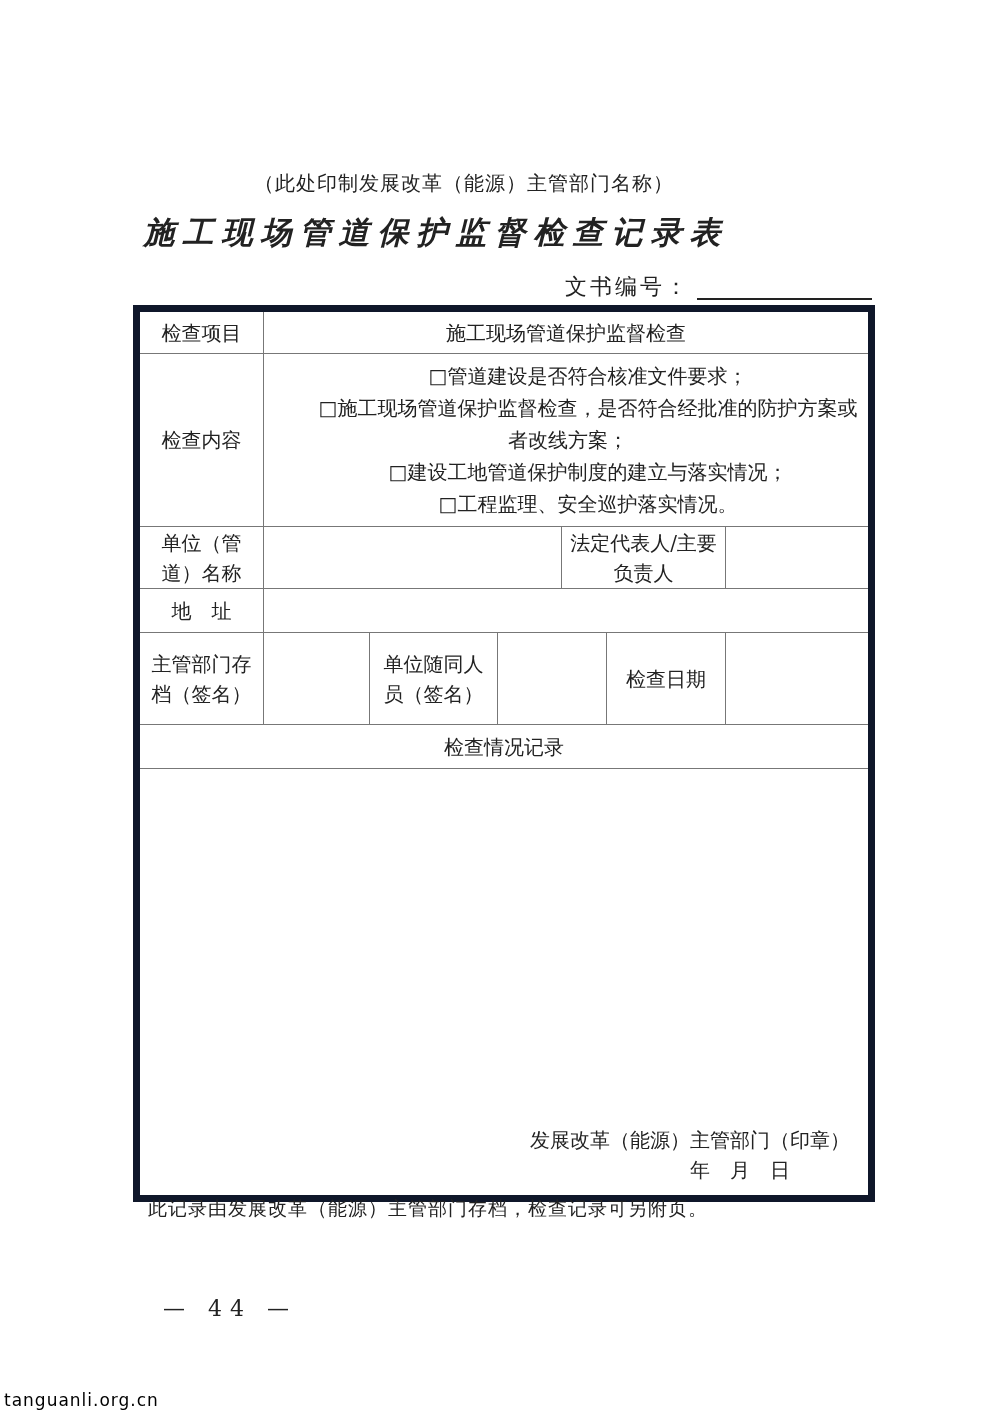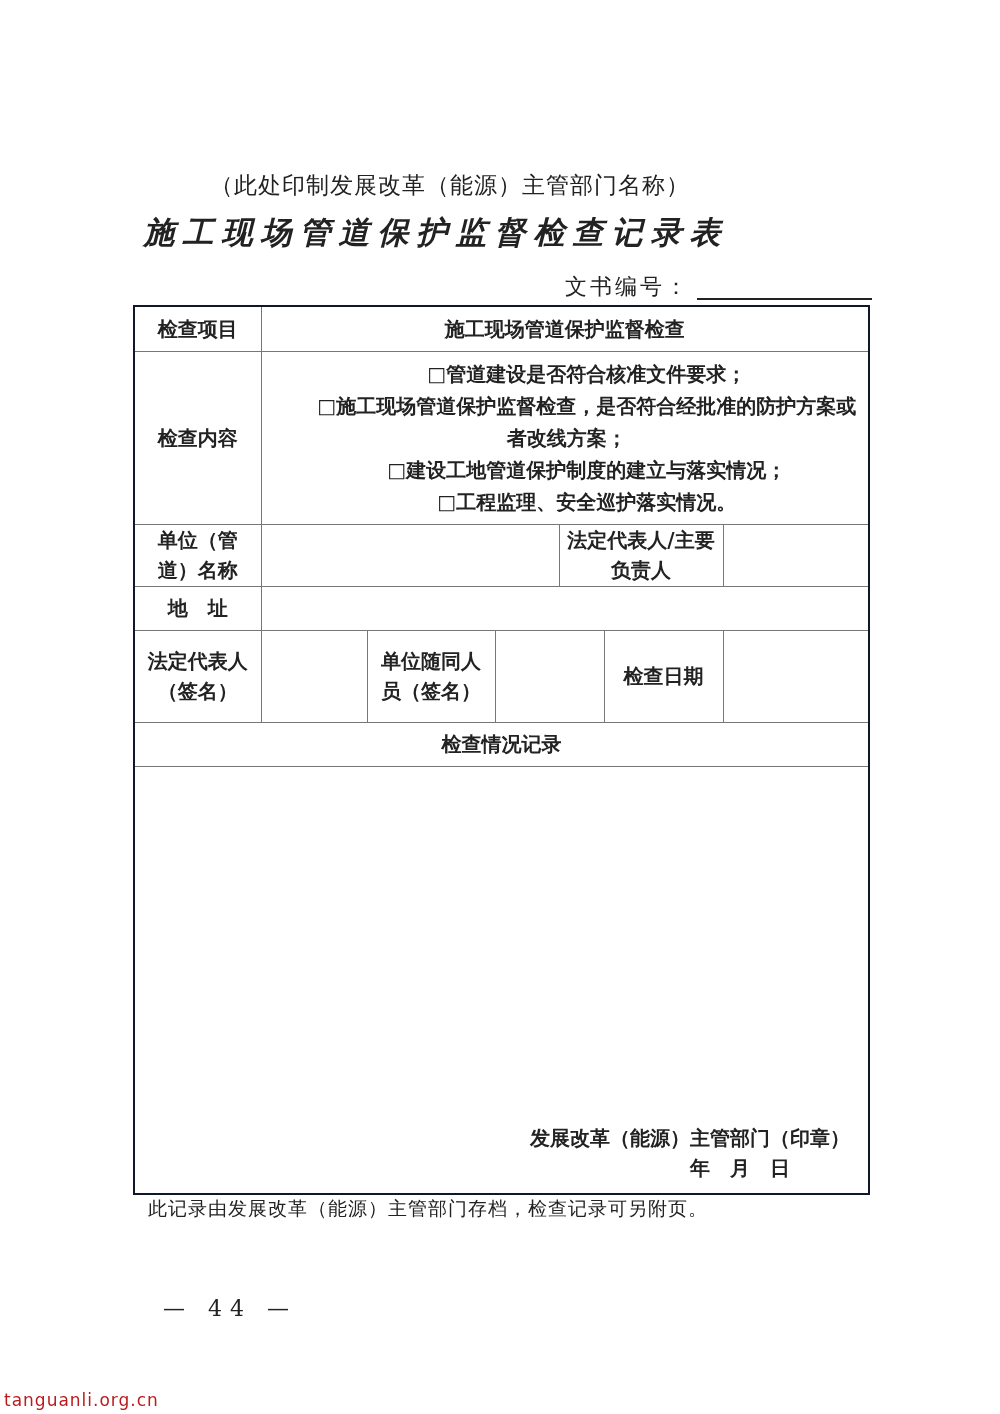--- a/index.html
+++ b/index.html
@@ -1,34 +1,34 @@
 <!DOCTYPE html>
 <html><head>
 <meta charset="utf-8">
 <style>
   html, body { margin:0; padding:0; }
   body { width:1000px; height:1414px; background:#ffffff; position:relative; overflow:hidden;
          font-family:"DejaVu Serif","Liberation Serif",serif; color:#222; }
   .abs { position:absolute;text-align:center; }
-  .subtitle { left:0; width:900px; top:170px; text-align:center; font-size:23px; letter-spacing:1px; }
+  .subtitle { left:14px; width:900px; top:170px; text-align:center; font-size:20px; letter-spacing:1px; }
   .title { left:0; width:872px; top:212px; text-align:center; font-size:31px; font-weight:bold; letter-spacing:8px; font-family:"DejaVu Serif",serif; font-style:italic; }
   .docno { left:565px; top:272px; font-size:22px; letter-spacing:3px; }
   .docno-line { left:697px; top:298px; width:175px; height:0; border-top:2px solid #222; }
   table.form { position:absolute; left:133px; top:305px; width:735px; border-collapse:collapse; font-size:20px; table-layout:fixed; }
   table.form td { border:1.5px solid #777; text-align:center; vertical-align:middle; padding:0 4px; line-height:30px; }
-  table.form { border:2px solid #0f172a;font-weight:bold; }
+  table.form { border:7px solid #0f172a; }
   .content-cell { text-align:left; padding:6px 6px 6px 10px !important; }
   .content-cell p { margin:0; line-height:32px; }
   .indent { text-indent:2em; }
   .record-cell { height:416px; vertical-align:bottom !important; text-align:right !important; padding:0 18px 10px 0 !important; }
   .record-cell p { margin:0; line-height:30px; }
   .date-line { padding-right:60px; word-spacing:20px; }
   .note { left:148px; top:1196px; font-size:19px; letter-spacing:1px; }
   .pageno { left:163px; top:1296px; font-size:22px; letter-spacing:8px; }
-  .watermark { left:4px; top:1390px; font-family:"DejaVu Sans",sans-serif; font-size:17px; color:#b91c1c; letter-spacing:1px; }
+  .watermark { left:4px; top:1390px; font-family:"DejaVu Sans",sans-serif; font-size:17px; color:#000000; letter-spacing:1px; }
 </style>
 </head>
 <body>
 
 <div class="abs subtitle">（此处印制发展改革（能源）主管部门名称）</div>
 <div class="abs title">施工现场管道保护监督检查记录表</div>
 <div class="abs docno">文书编号：</div>
 <div class="abs docno-line"></div>
 
 <table class="form">
@@ -59,21 +59,21 @@
     <td>单位（管道）名称</td>
     <td colspan="3"></td>
     <td colspan="2">法定代表人/主要负责人</td>
     <td></td>
   </tr>
   <tr style="height:44px">
     <td>地　址</td>
     <td colspan="6"></td>
   </tr>
   <tr style="height:92px">
-    <td>法定代表人（签名）</td>
+    <td>主管部门存档（签名）</td>
     <td></td>
     <td>单位随同人员（签名）</td>
     <td colspan="2"></td>
     <td>检查日期</td>
     <td></td>
   </tr>
   <tr style="height:44px">
     <td colspan="7">检查情况记录</td>
   </tr>
   <tr>

